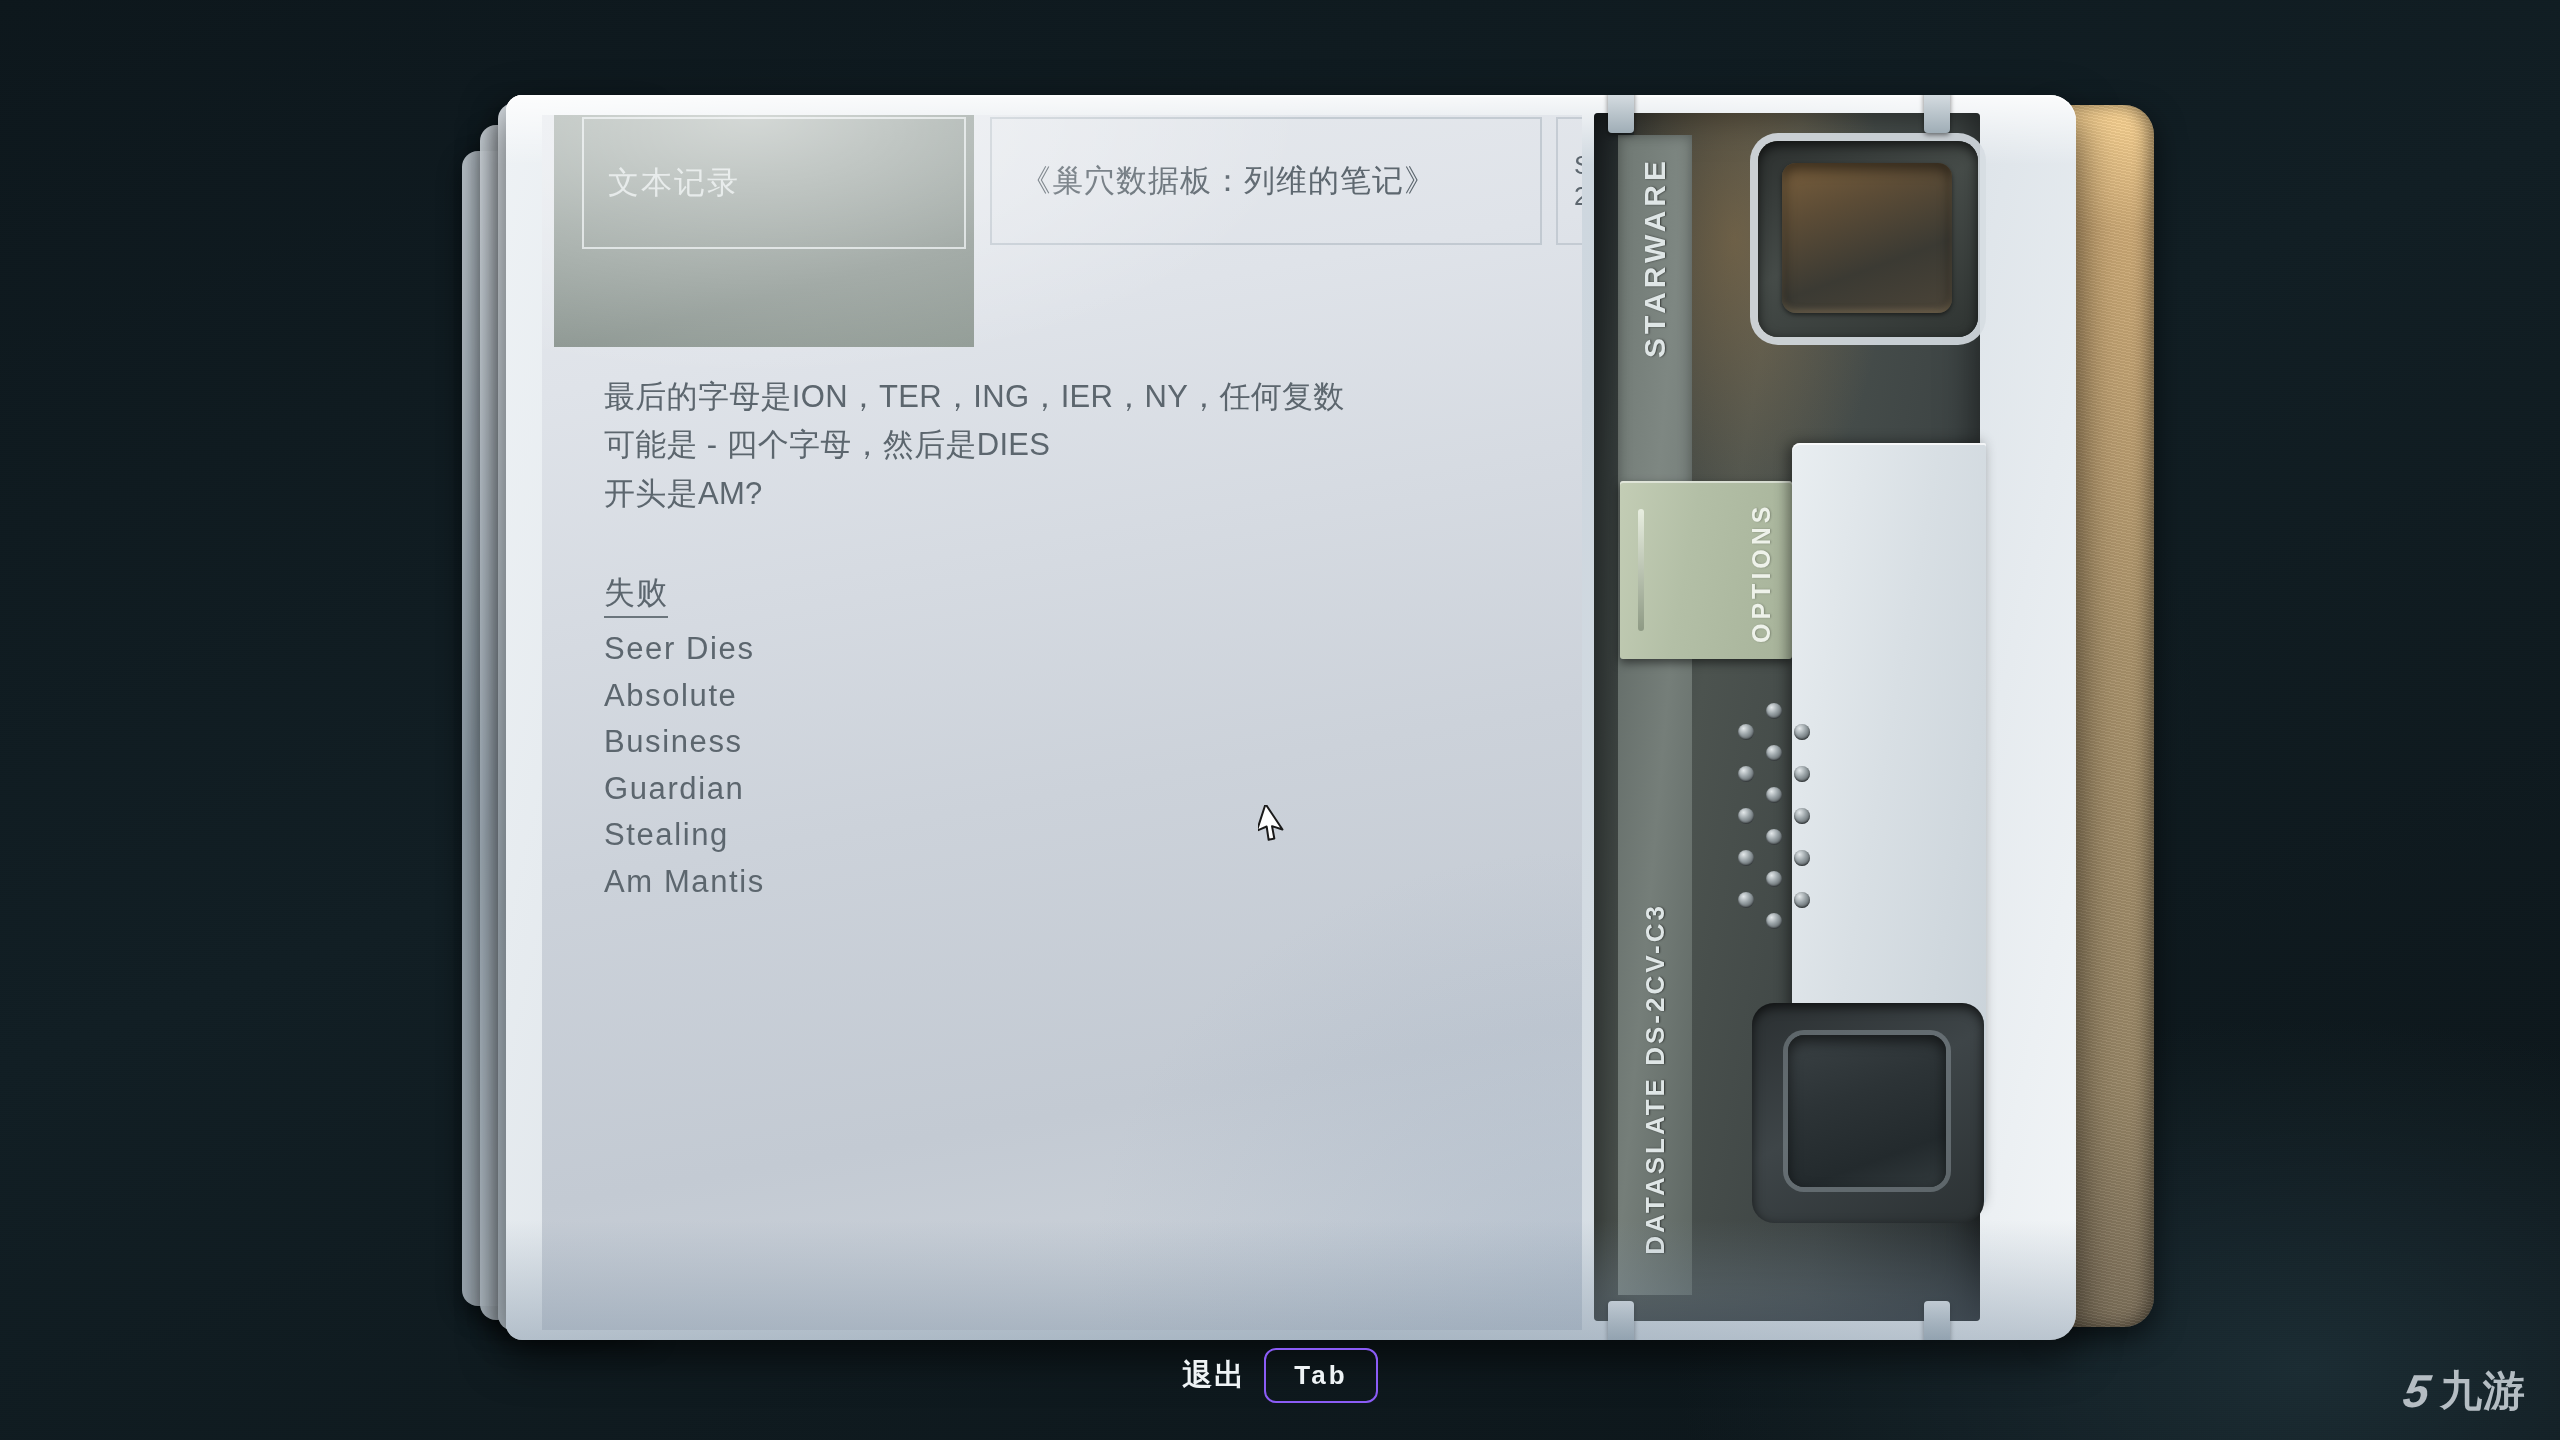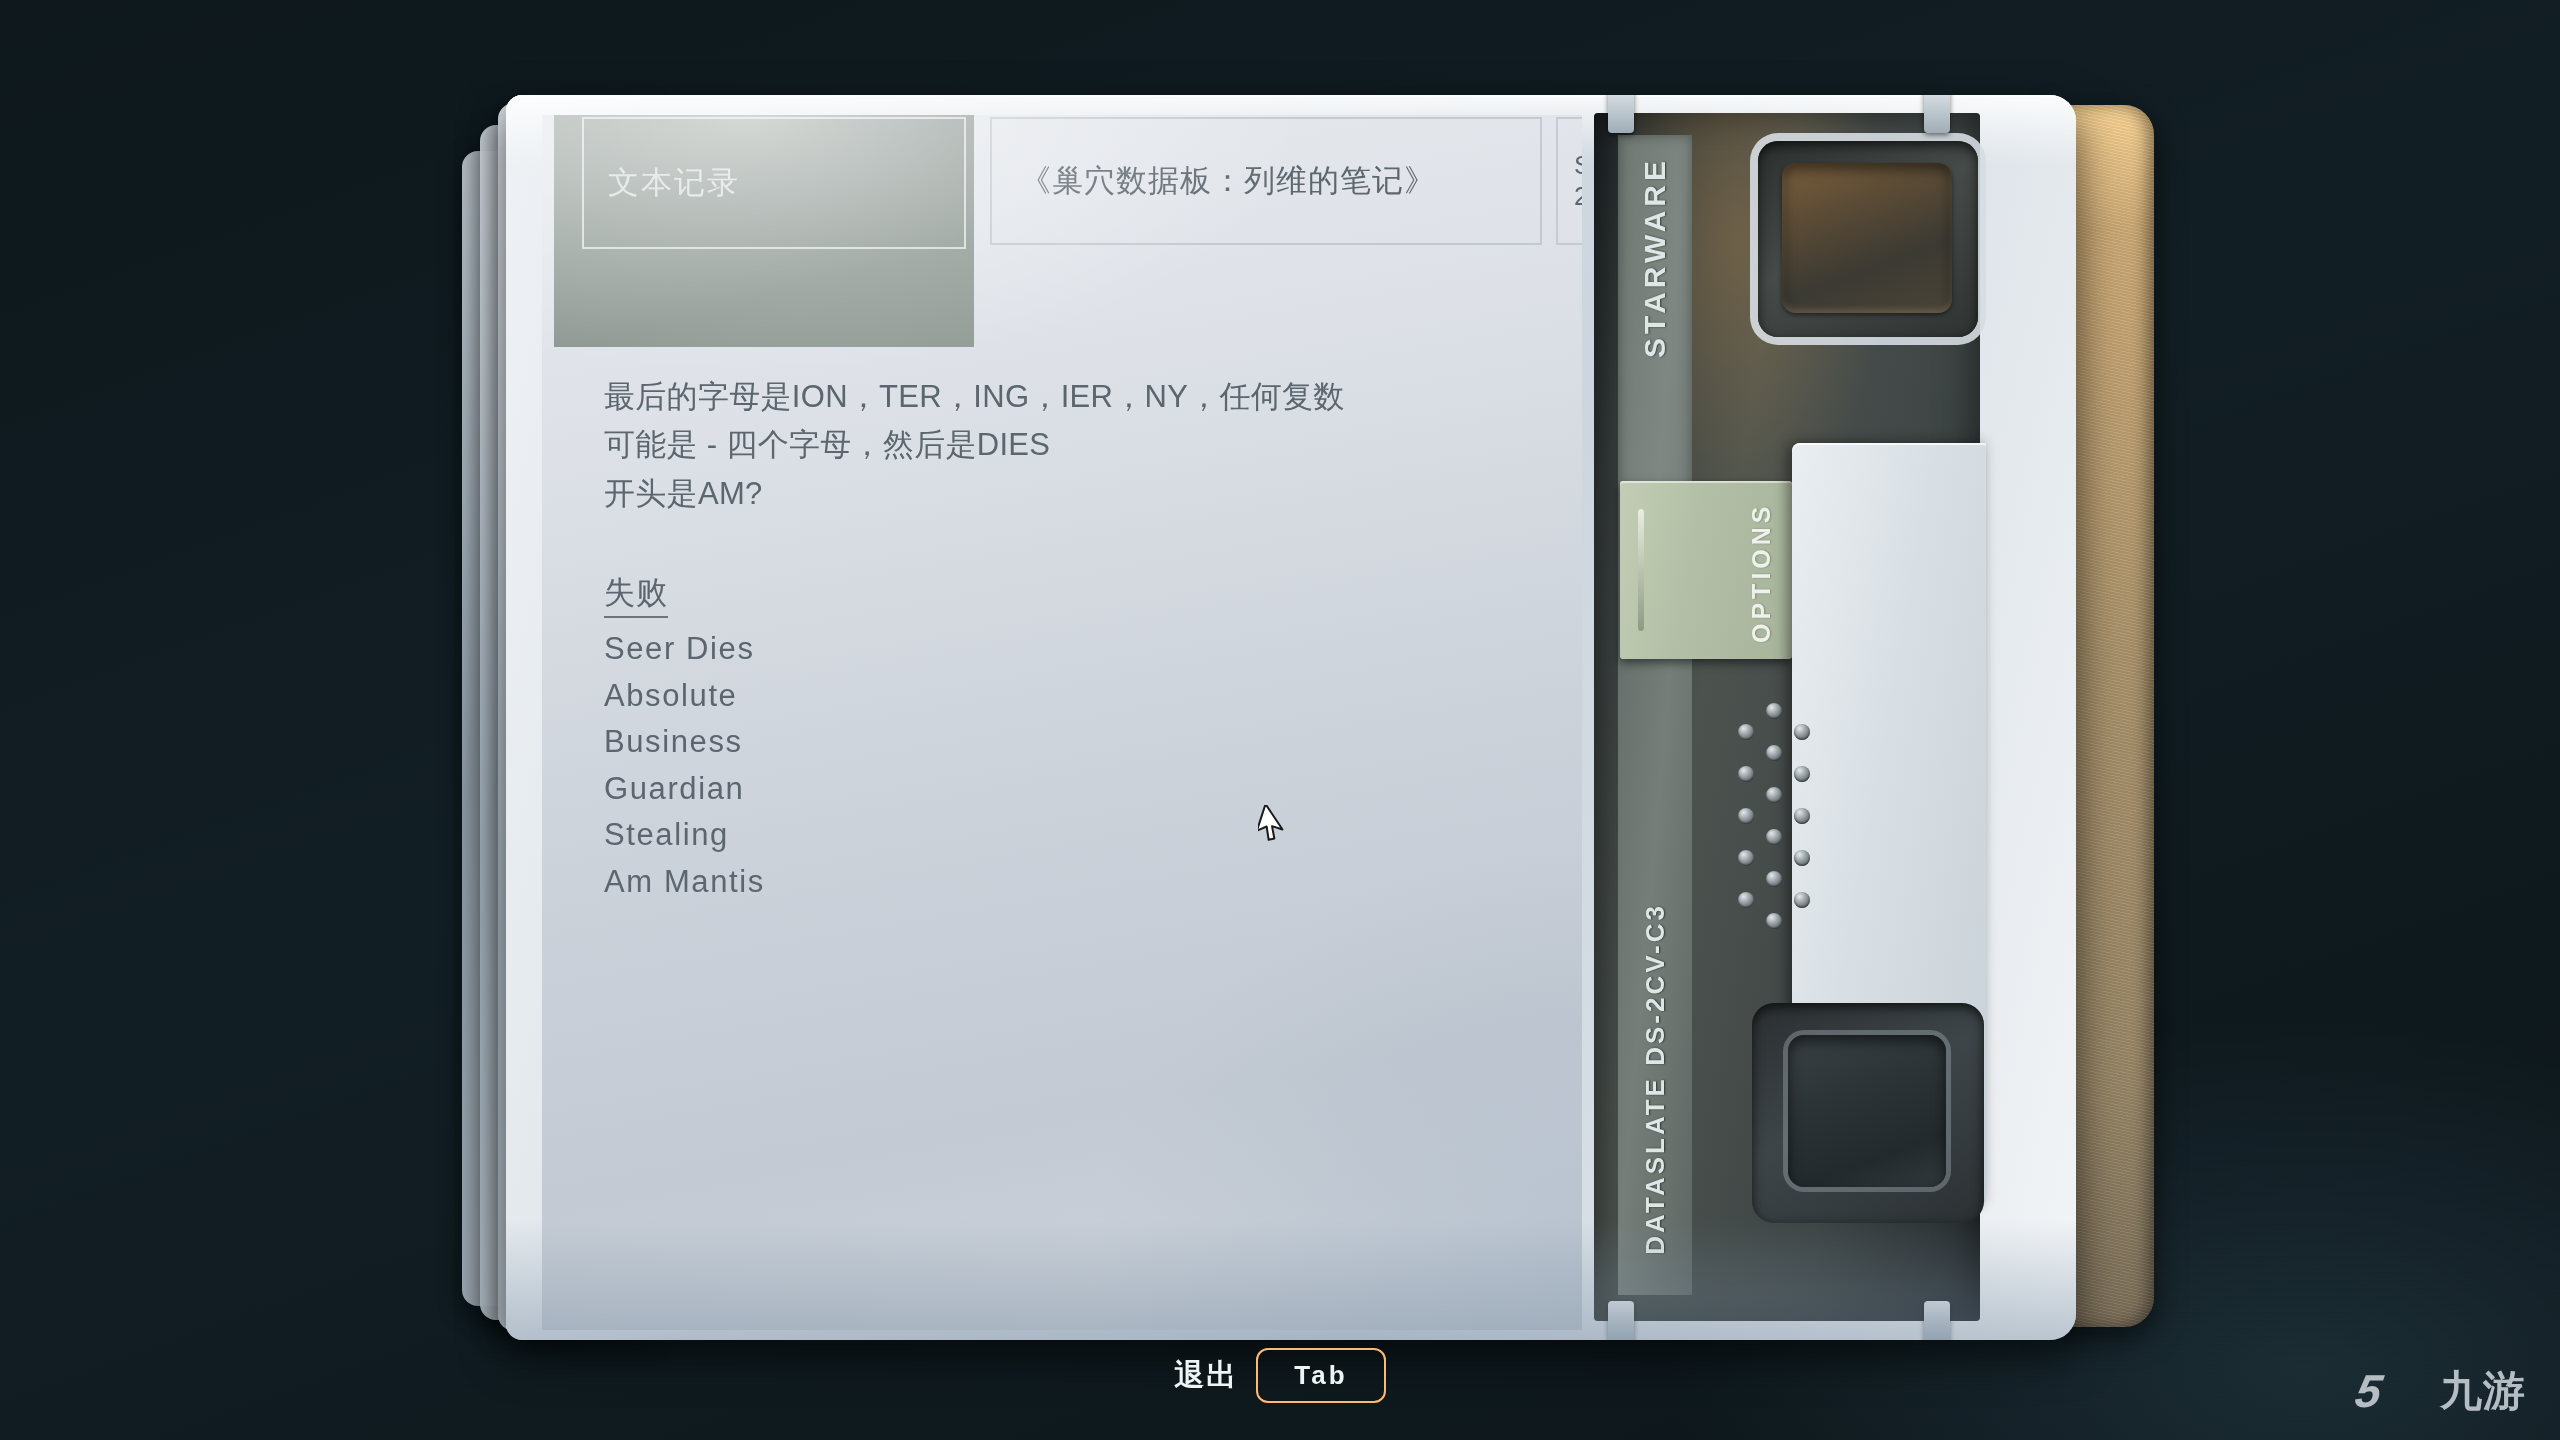--- a/index.html
+++ b/index.html
@@ -228,32 +228,32 @@
   
   #cursor{ position:absolute; left:1258px; top:805px; width:30px; height:40px; }
 
   
   #bottombar{
     position:absolute; left:0; right:0; bottom:34px; height:62px;
     display:flex; align-items:center; justify-content:center; gap:18px;
   }
   #exit-label{ color:#eef3f5; font-size:30px; letter-spacing:2px; font-weight:600; }
   #tab-key{
-    border:2px solid #fdba74; border-radius:12px;
-    padding:10px 36px; color:#eef3f5; font-size:26px; font-weight:700; letter-spacing:3px;
+    border:2px solid #8b5cf6; border-radius:12px;
+    padding:10px 28px; color:#eef3f5; font-size:26px; font-weight:700; letter-spacing:3px;
   }
   #watermark{
     position:absolute; right:34px; bottom:26px;
     display:flex; align-items:center; gap:10px; opacity:.9;
   }
   #wm-glyph{
     font-size:46px; font-weight:900; color:#c6ced4; font-style:italic;
     transform:skewX(-10deg); line-height:1;
   }
-  #wm-text{ font-size:42px; font-weight:900; color:#c6ced4; letter-spacing:1px; line-height:1;margin-left:48px; }
+  #wm-text{ font-size:42px; font-weight:900; color:#c6ced4; letter-spacing:1px; line-height:1; }
 </style>
 </head>
 <body>
 
 <div id="backdrop"></div>
 <div id="grain"></div>
 
 <div id="device">
 
   <div id="slab3" class="slab"></div>

